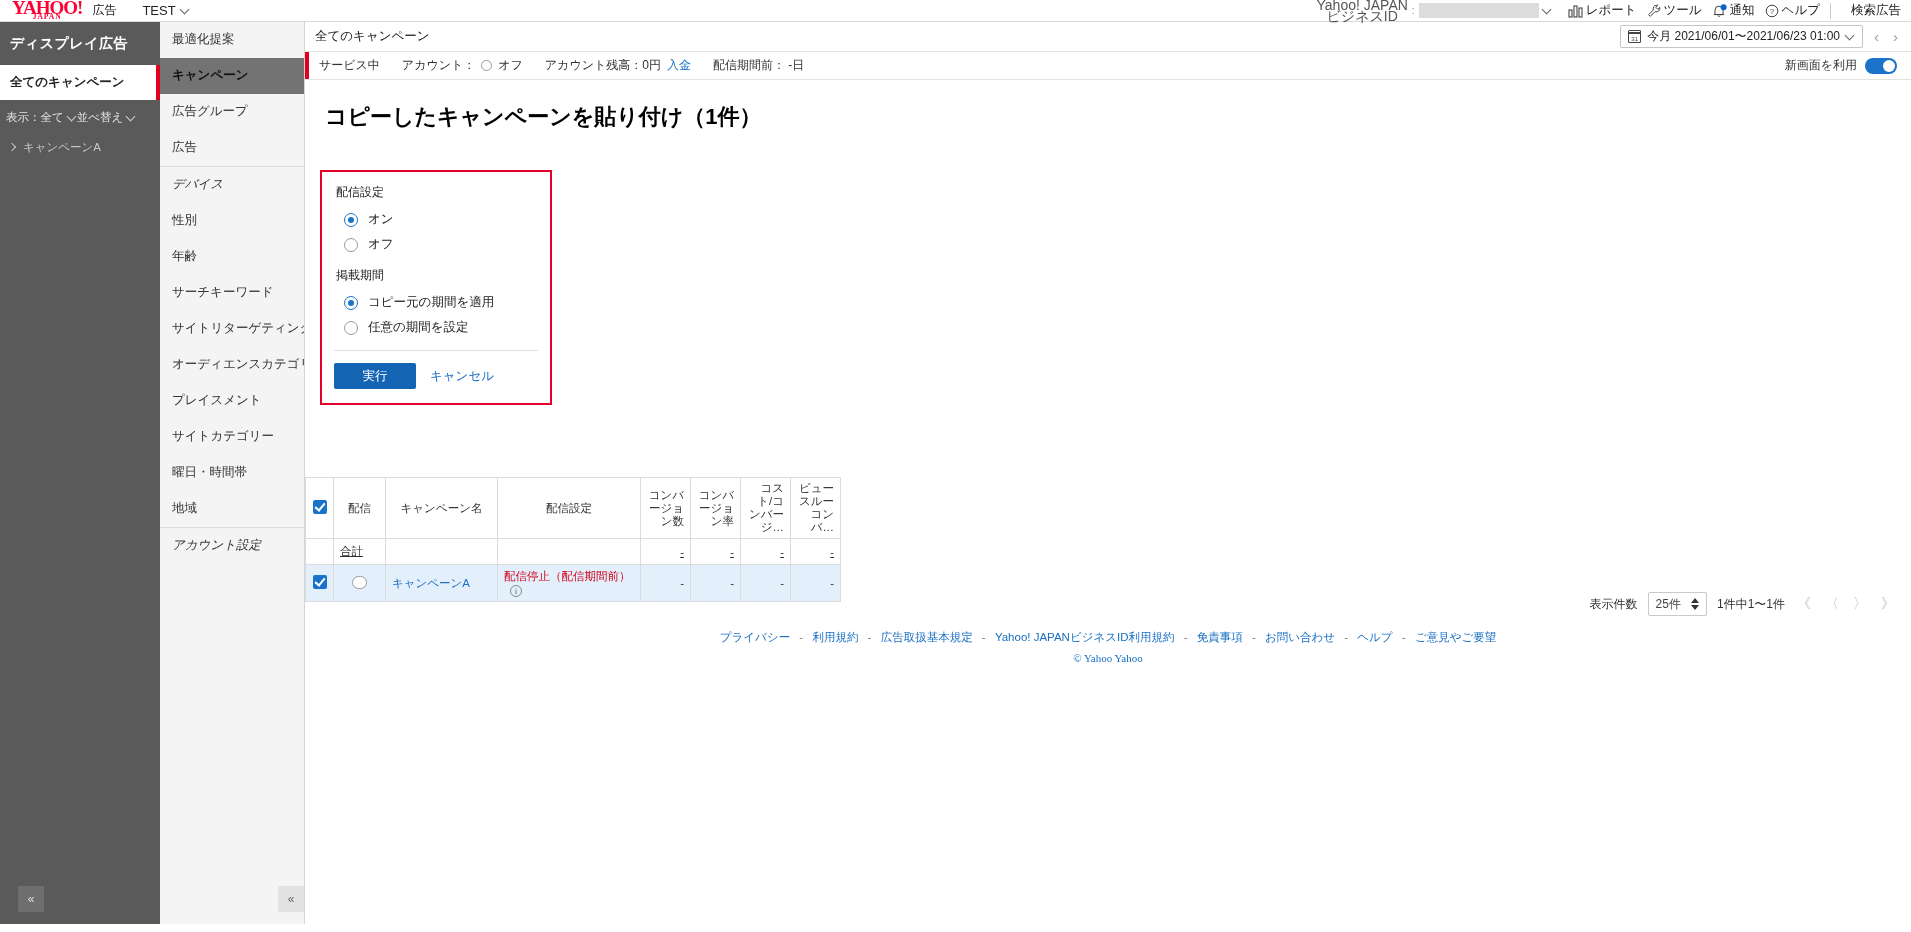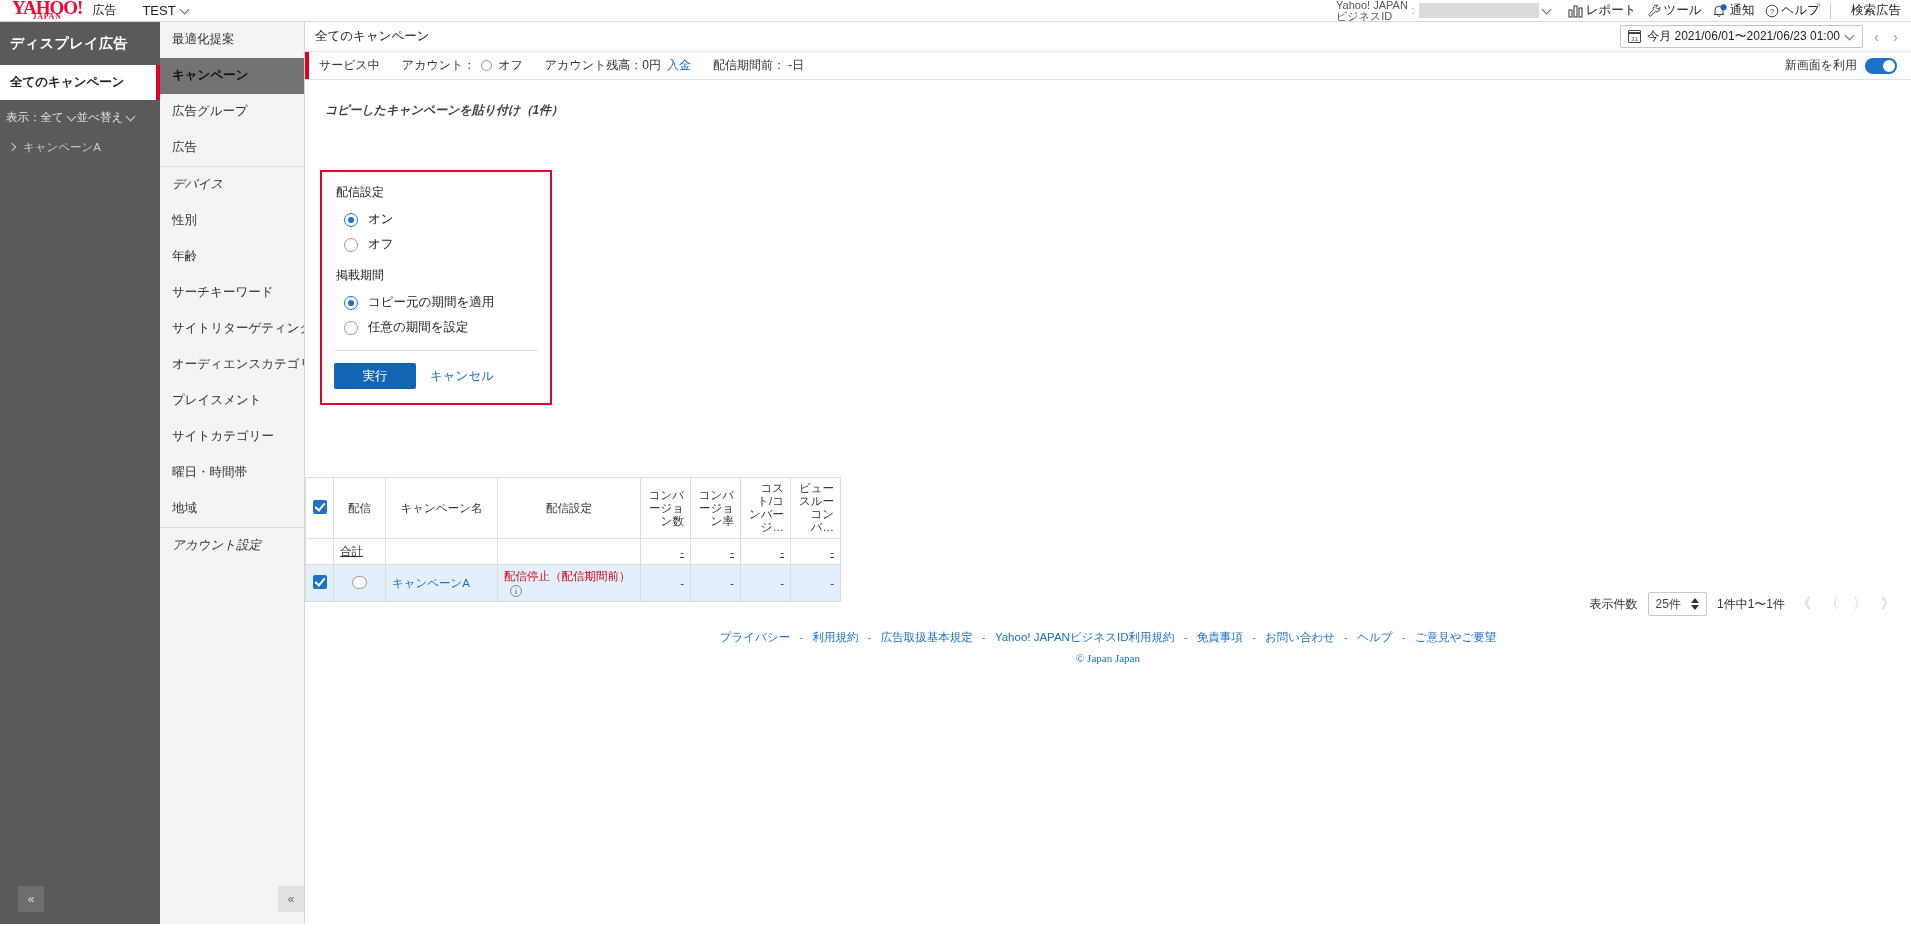--- a/index.html
+++ b/index.html
@@ -29,21 +29,21 @@
   }
   .gh-kw { font-size: 12px; color: #222; margin-left: 2px; }
   .gh-acct { font-size: 13px; color: #222; margin-left: 18px; display: flex; align-items: center; gap: 5px; }
   .caret { display: inline-block; width: 9px; height: 9px; position: relative; }
   .caret::after {
     content: ""; position: absolute; left: 0; top: 0;
     width: 6px; height: 6px; border-right: 1.3px solid #666; border-bottom: 1.3px solid #666;
     transform: rotate(45deg);
   }
   .gh-right { margin-left: auto; display: flex; align-items: center; gap: 0; padding-right: 10px; }
-  .bizid-label { font-size: 11px; line-height: 11px; color: #555; text-align: left; }
+  .bizid-label { font-size: 14px; line-height: 11px; color: #555; text-align: center; }
   .bizid-colon { font-size: 10px; color: #888; margin: 0 4px; }
   .bizid-box {
     width: 120px; height: 15px; background: #dcdcdc; border: 0;
     display: inline-block; vertical-align: middle;
   }
   .bizid-caret { margin: 0 6px 0 4px; }
   .gh-item {
     display: flex; align-items: center; gap: 3px;
     font-size: 12.5px; color: #222; margin-left: 10px; cursor: pointer; white-space: nowrap;
   }
@@ -149,23 +149,22 @@
   .toggle {
     width: 32px; height: 16px; border-radius: 9px; background: #1a73c8; position: relative; cursor: pointer;
   }
   .toggle::after {
     content: ""; position: absolute; right: 2px; top: 2px; width: 12px; height: 12px;
     border-radius: 50%; background: #fff;
   }
 
   
   .page-title {
-    font-size: 12px; font-weight: bold; color: #404040;
+    font-size: 22px; font-weight: bold; color: #000000;
     padding: 22px 0 18px 20px;
-    font-style: italic;
   }
 
   
   .dialog {
     position: absolute; left: 15px; top: 148px;
     width: 232px; border: 2px solid #e4002b; background: #fff;
   }
   .dlg-inner { padding: 10px 0 0 0; }
   .dlg-label { font-size: 12px; color: #222; padding: 2px 0 6px 14px; }
   .radio-row {
@@ -521,17 +520,17 @@
         <a>Yahoo! JAPANビジネスID利用規約</a>
         <span class="f-sep">-</span>
         <a>免責事項</a>
         <span class="f-sep">-</span>
         <a>お問い合わせ</a>
         <span class="f-sep">-</span>
         <a>ヘルプ</a>
         <span class="f-sep">-</span>
         <a>ご意見やご要望</a>
       </div>
-      <div class="copyright">© Japan Japan</div>
+      <div class="copyright">© Yahoo Yahoo</div>
     </div>
 
   </main>
 </div>
 
 </body></html>

